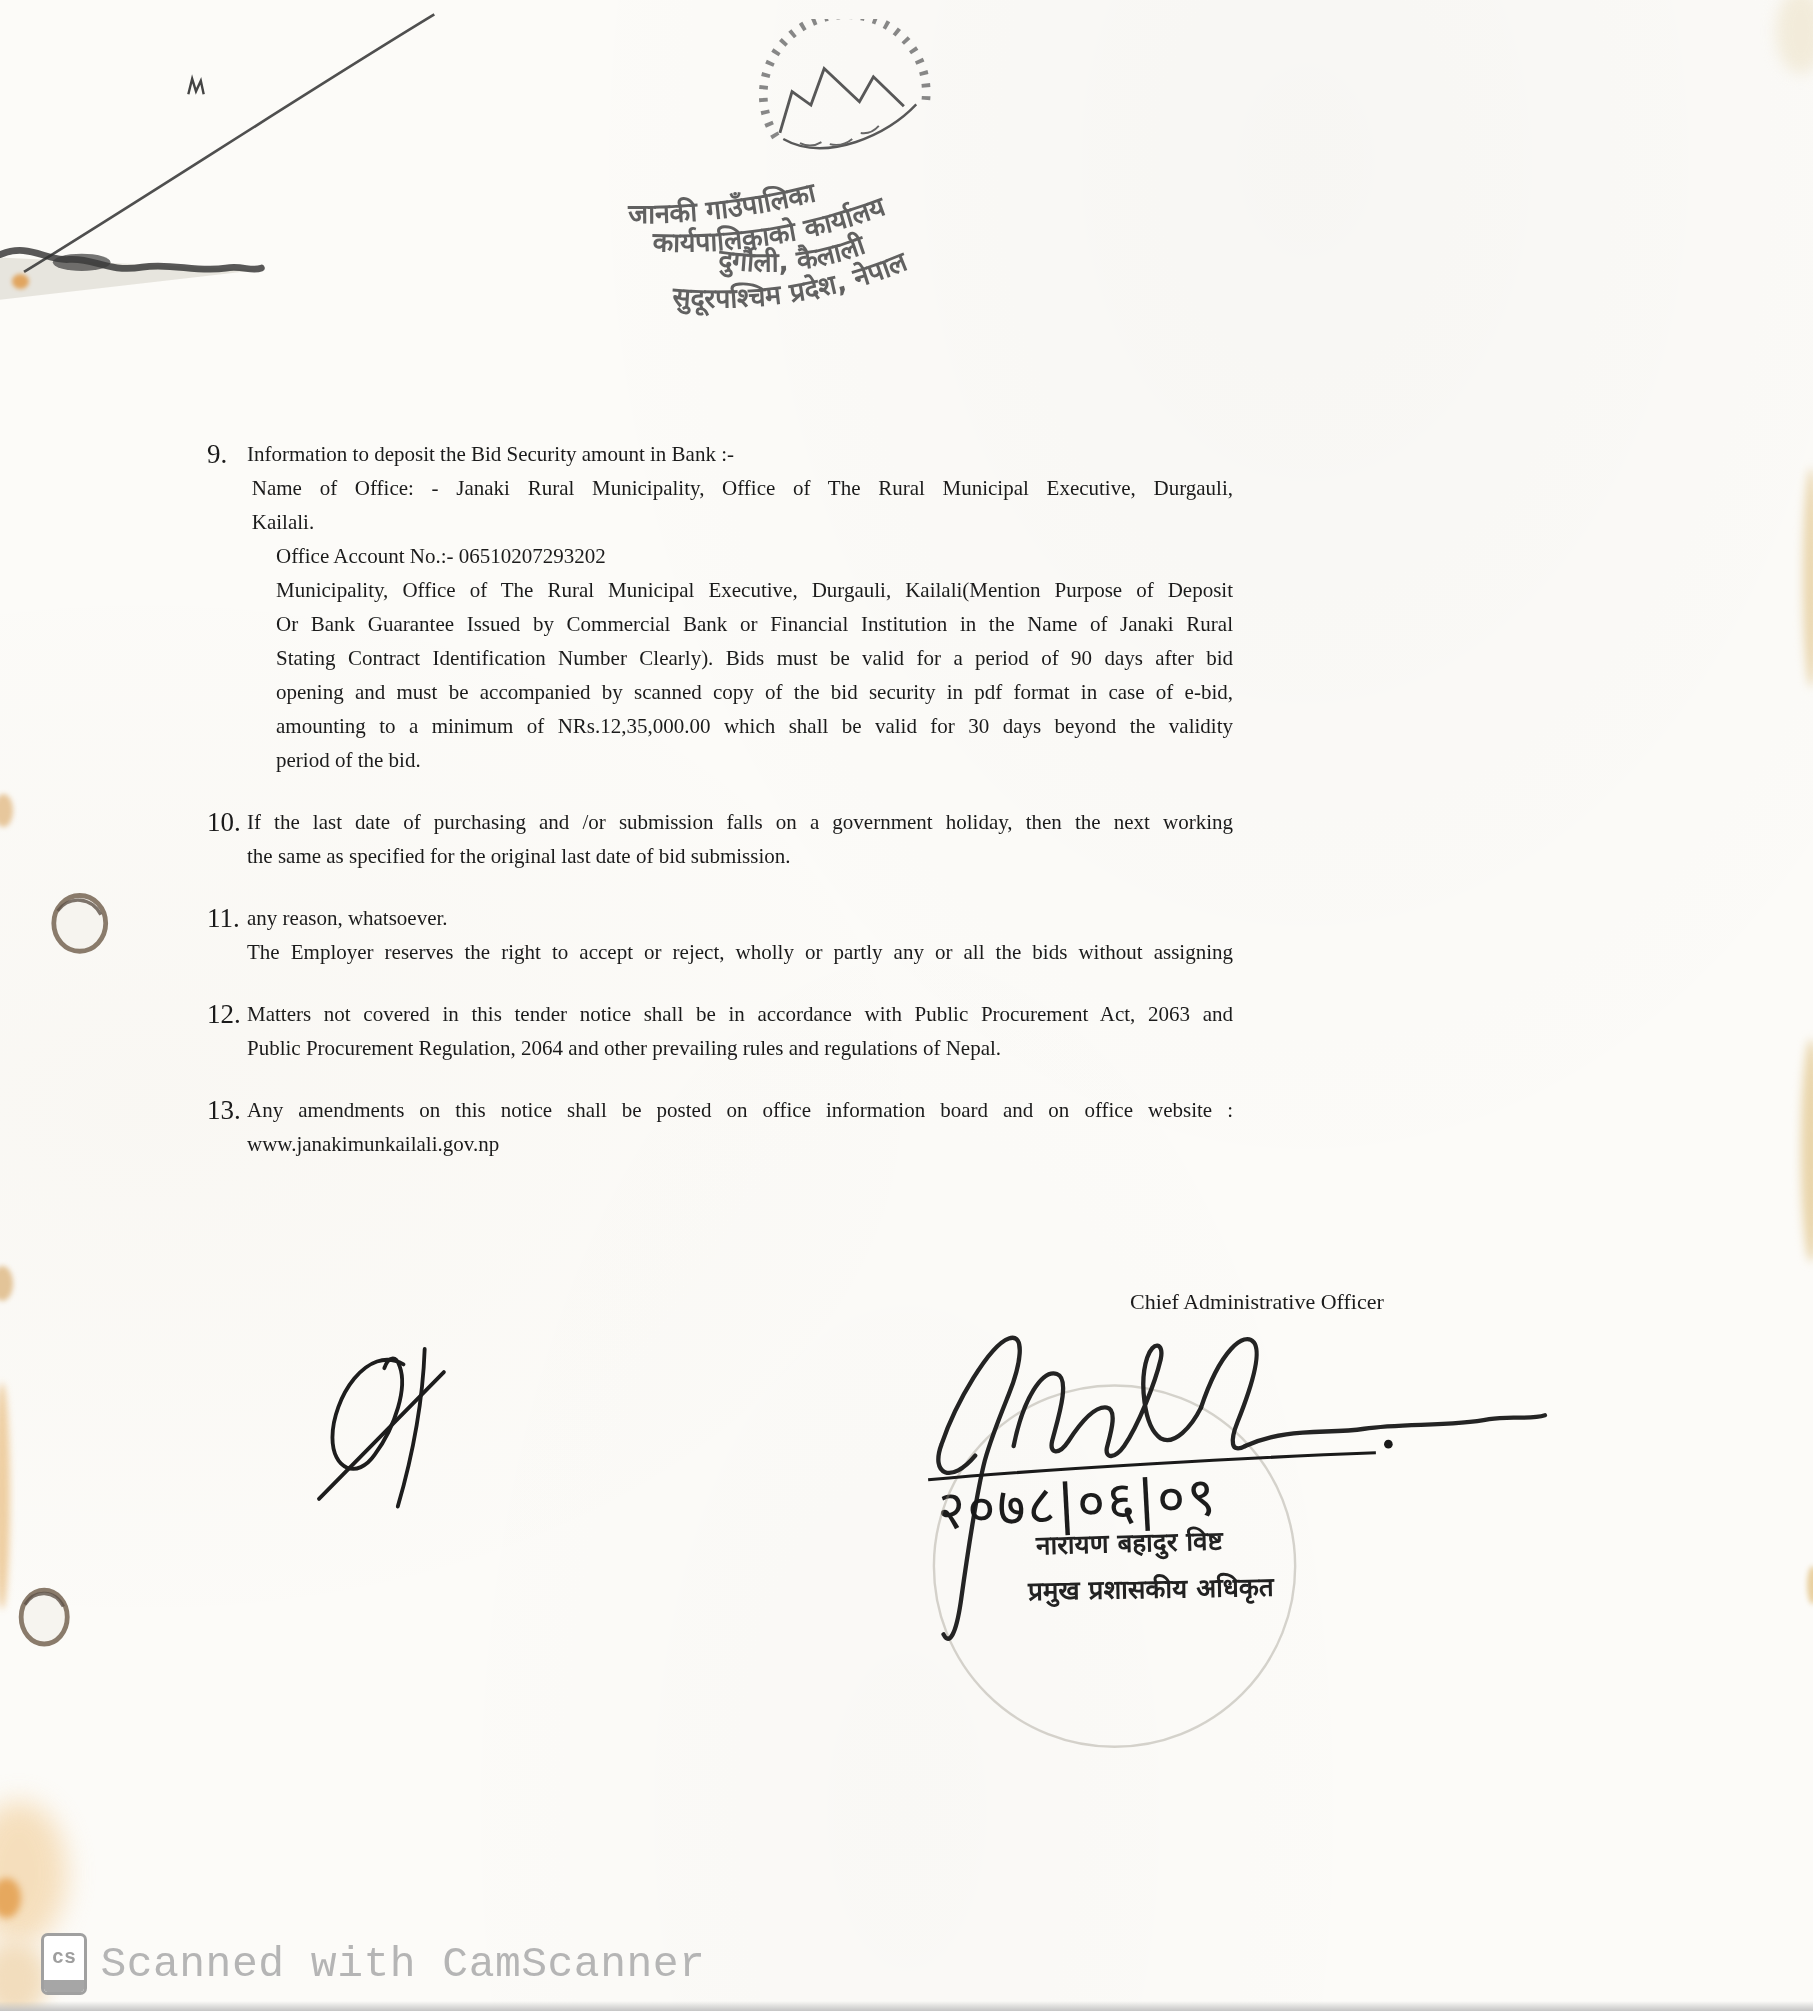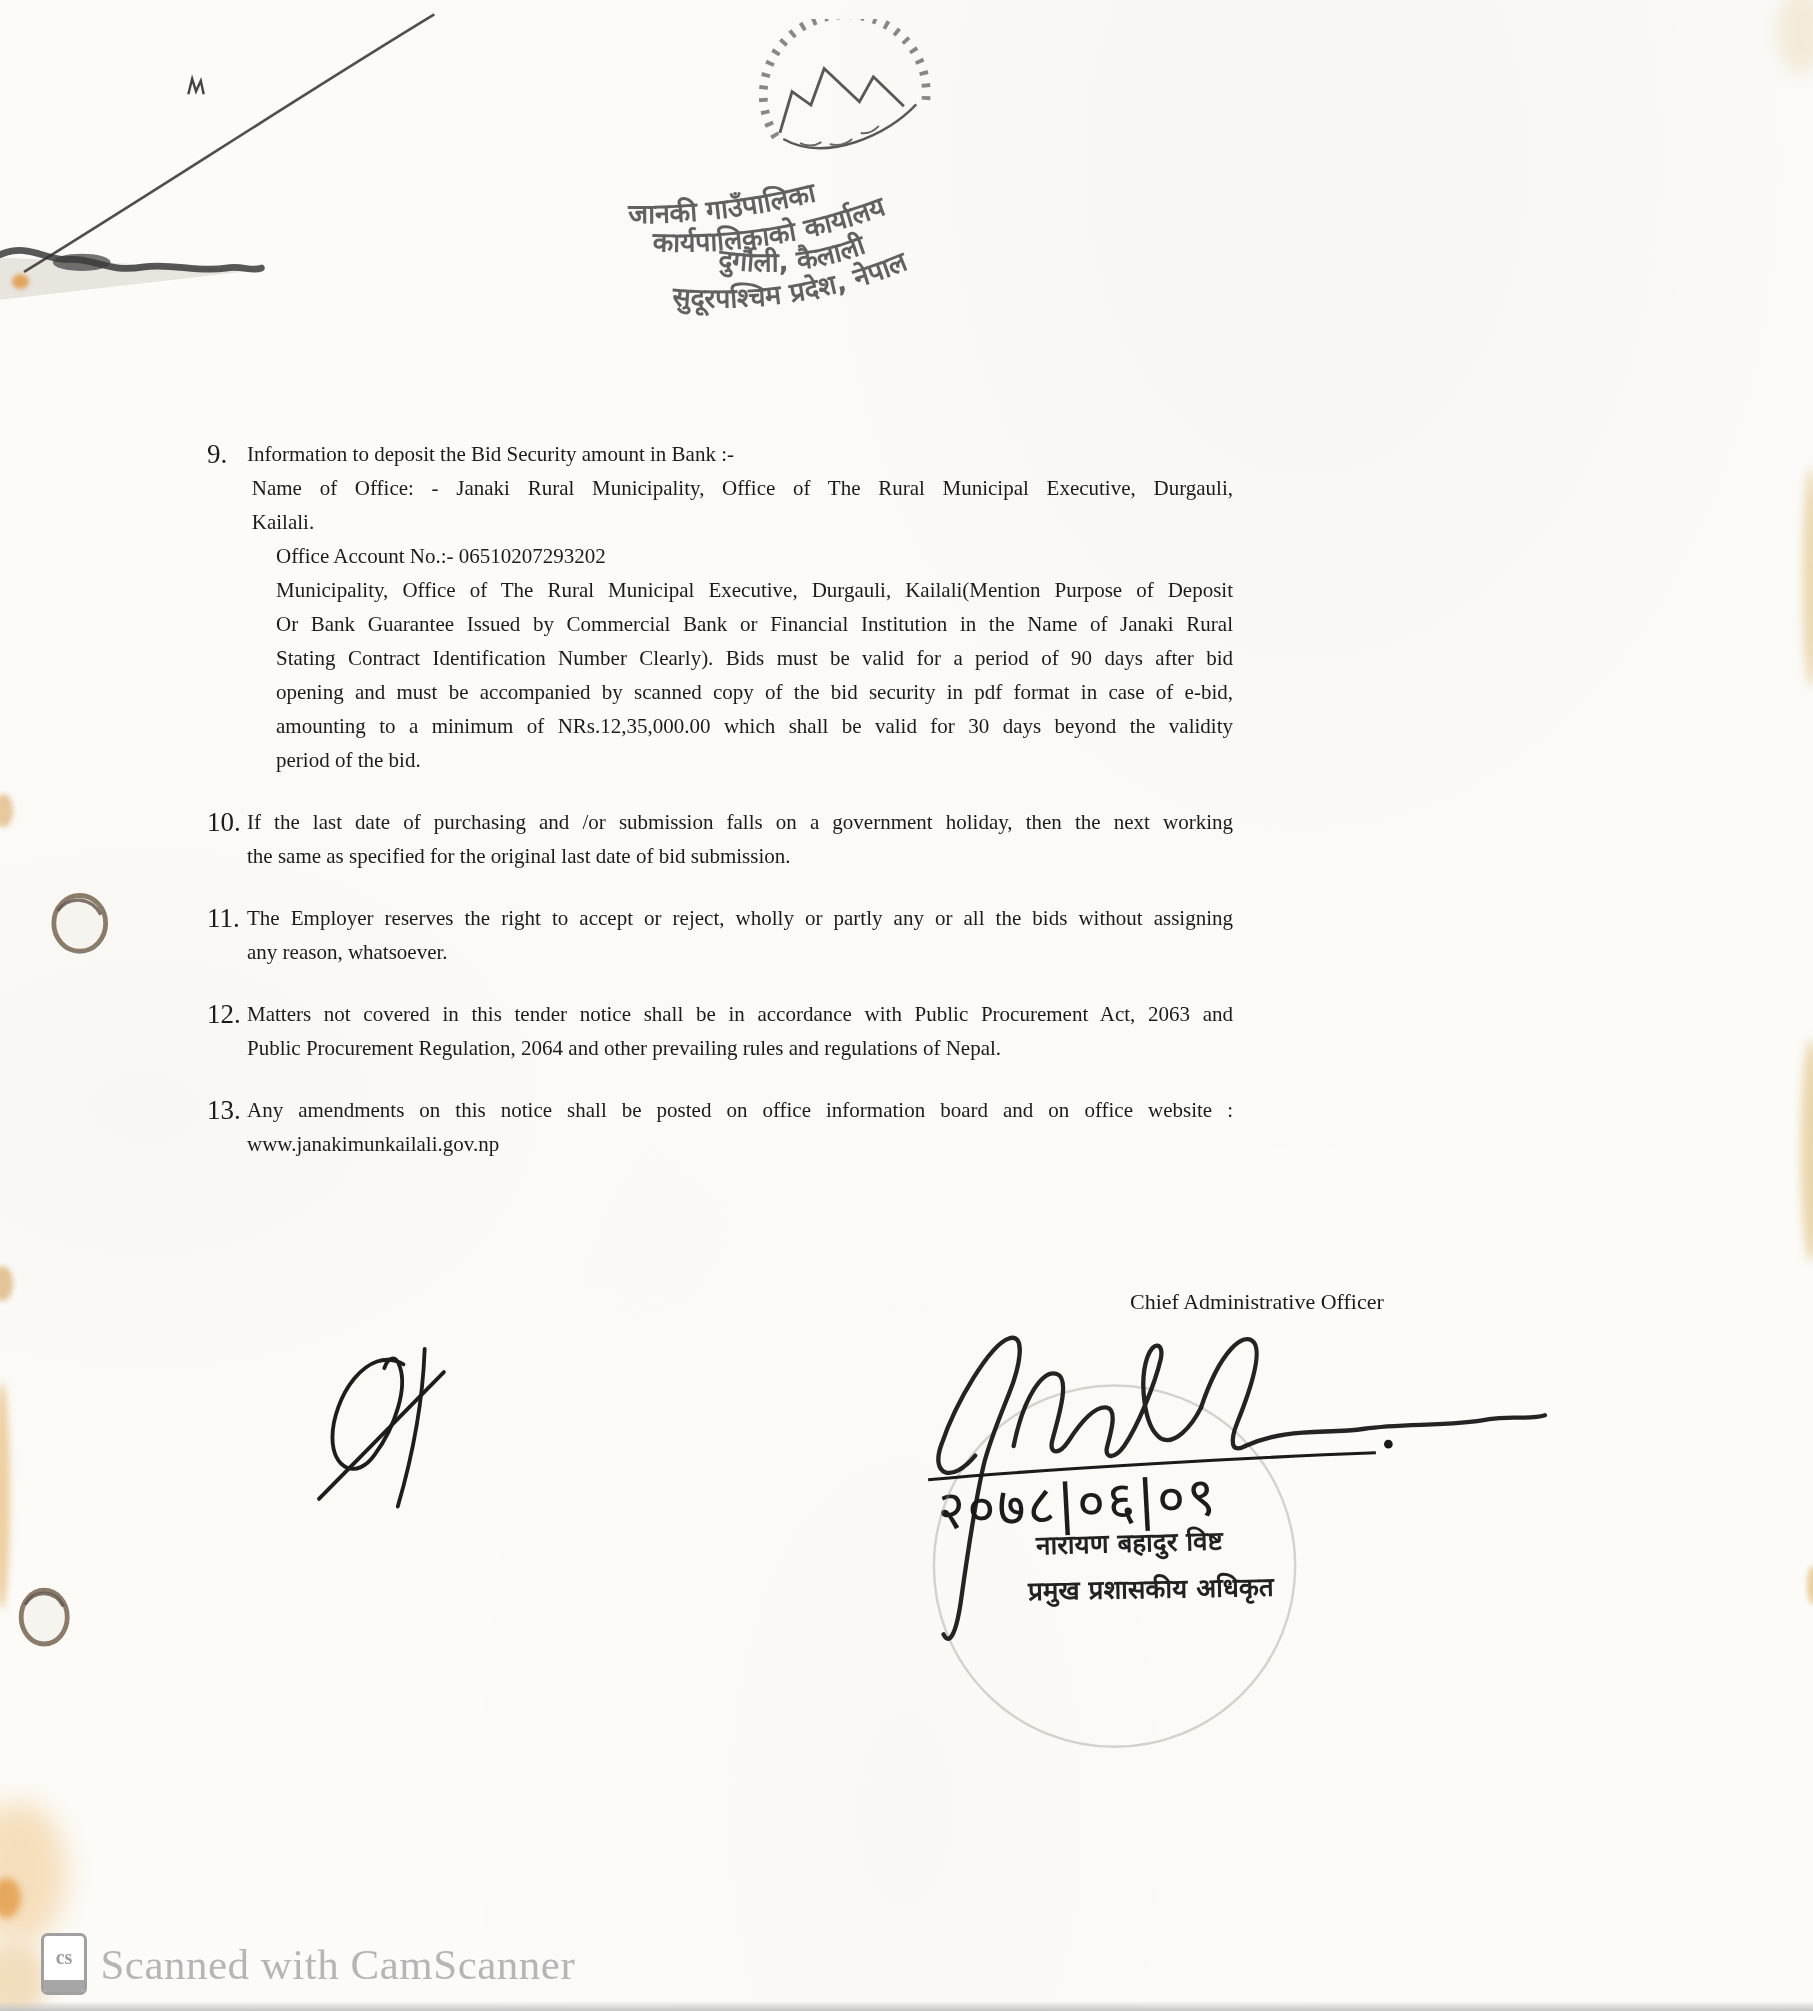--- a/index.html
+++ b/index.html
@@ -43,21 +43,21 @@
     position:absolute;left:1028px;top:1570px;
     font-size:26px;color:#222;font-weight:600;
     font-family:"DejaVu Sans", sans-serif;
     transform:rotate(-1deg);
   }
   .stain{position:absolute;border-radius:50%;pointer-events:none;}
   .svg-overlay{position:absolute;left:0;top:0;pointer-events:none;}
   .footer{
     position:absolute;left:21px;top:1933px;
     display:flex;align-items:center;gap:13.4px;
-    font-family:Liberation Serif, serif;
+    font-family:Liberation Mono, monospace;
     padding-left:20px;
   }
   .cs-icon{
     width:40px;height:56px;border:3.4px solid #a0a0a0;border-radius:6.7px;
     display:flex;flex-direction:column;justify-content:space-between;
     overflow:hidden;background:#fff;
   }
   .cs-icon .cs-letters{
     flex:1;display:flex;align-items:center;justify-content:center;
     color:#9e9e9e;font-weight:bold;font-size:20px;letter-spacing:0;
@@ -122,22 +122,22 @@
       <div class="num doc-line">10.</div>
       <div class="body">
         <div class="doc-line just">If the last date of purchasing and /or submission falls on a government holiday, then the next working</div>
         <div class="doc-line">the same as specified for the original last date of bid submission.</div>
       </div>
     </div>
 
     <div class="item">
       <div class="num doc-line">11.</div>
       <div class="body">
+        <div class="doc-line">any reason, whatsoever.</div>
         <div class="doc-line just">The Employer reserves the right to accept or reject, wholly or partly any or all the bids without assigning</div>
-        <div class="doc-line">any reason, whatsoever.</div>
       </div>
     </div>
 
     <div class="item">
       <div class="num doc-line">12.</div>
       <div class="body">
         <div class="doc-line just">Matters not covered in this tender notice shall be in accordance with Public Procurement Act, 2063 and</div>
         <div class="doc-line">Public Procurement Regulation, 2064 and other prevailing rules and regulations of Nepal.</div>
       </div>
     </div>

